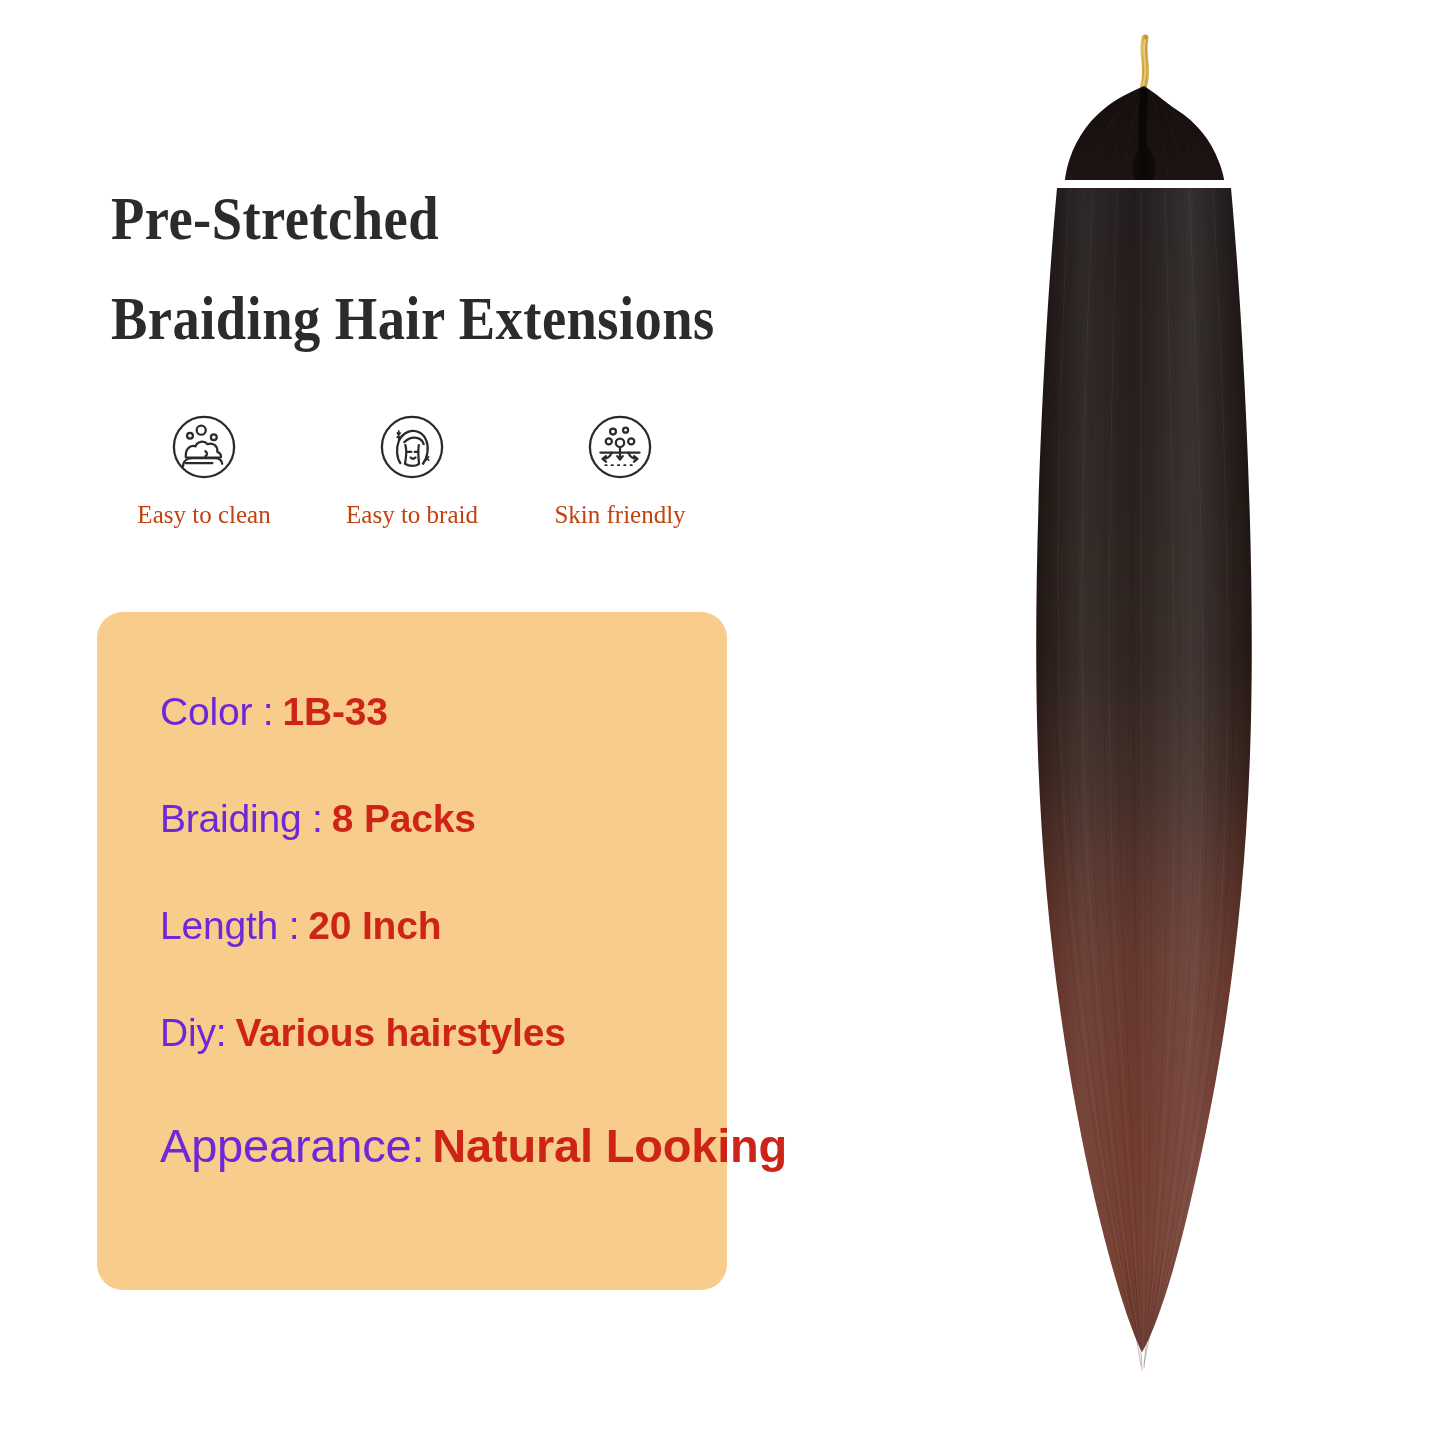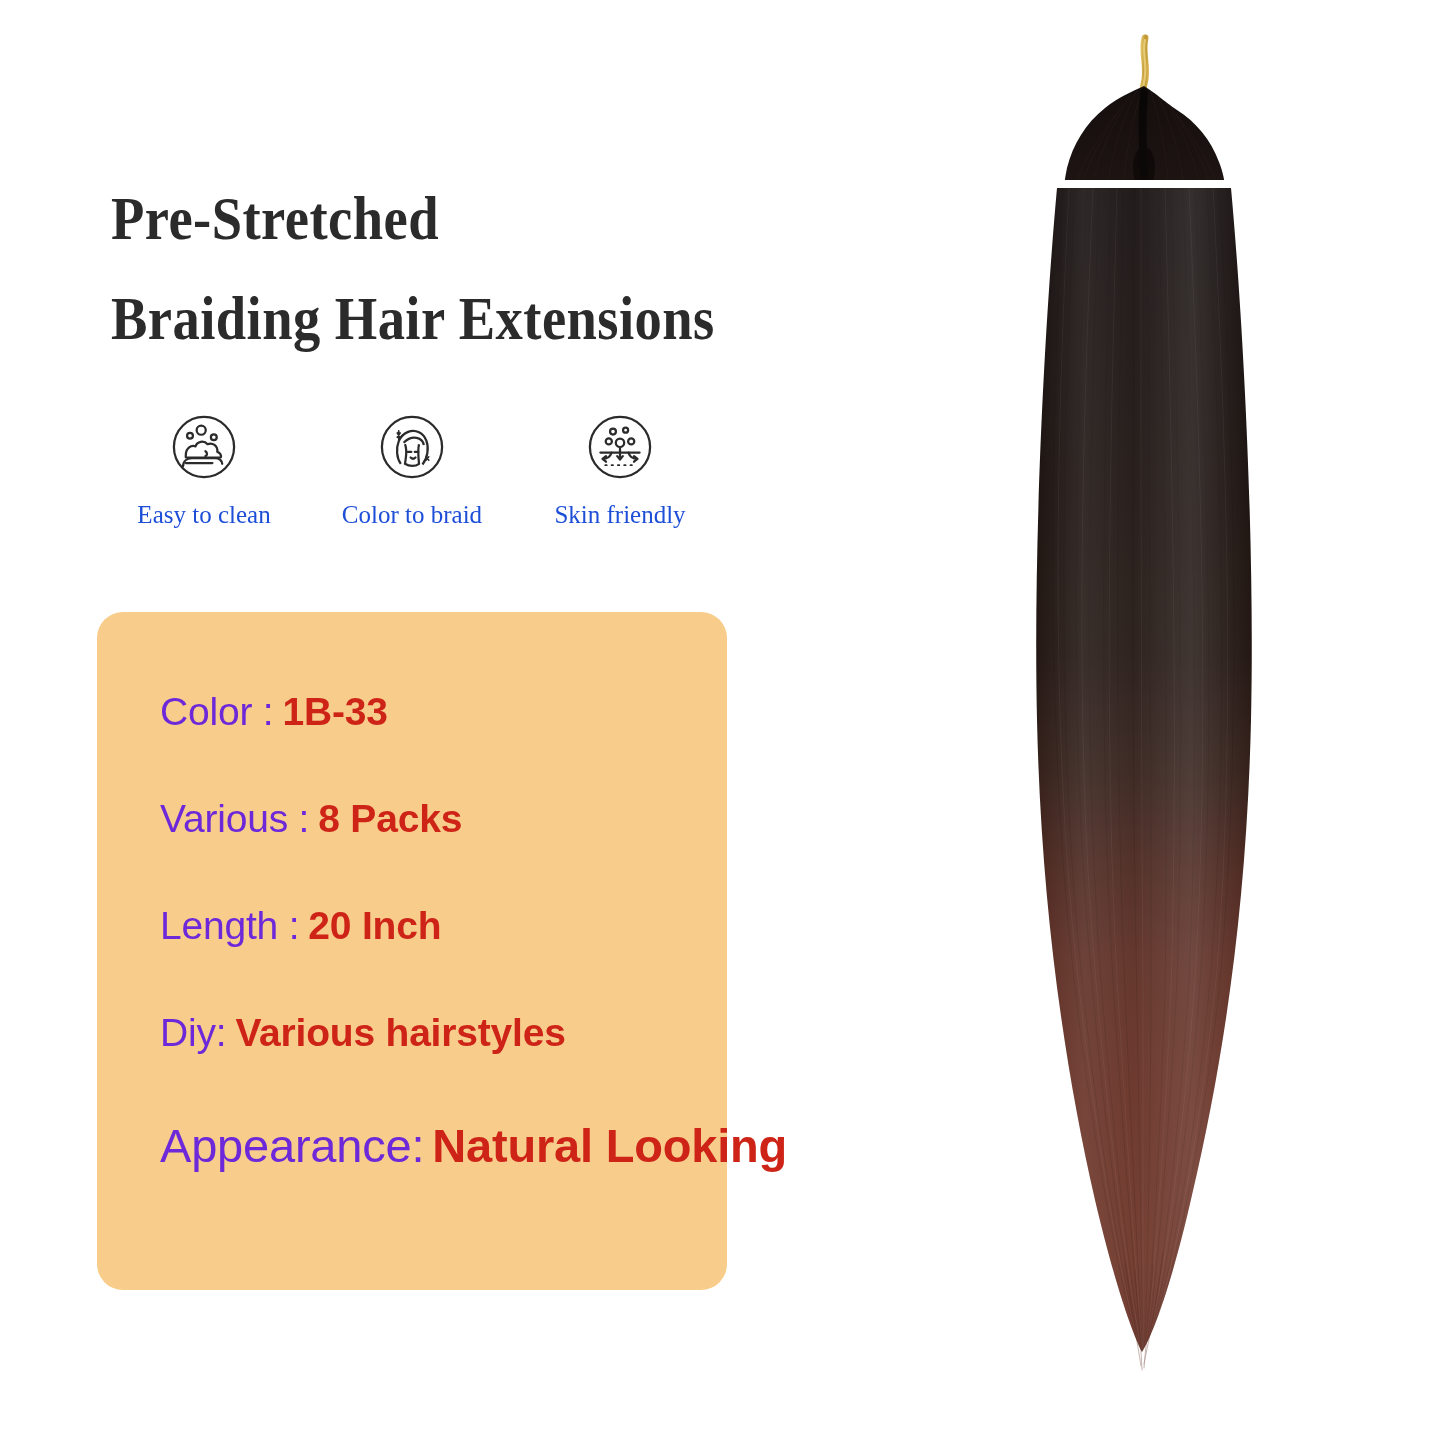--- a/index.html
+++ b/index.html
@@ -51,21 +51,21 @@
   }
   .feature-icon {
     width: 70px;
     height: 70px;
     display: block;
   }
   .feature-label {
     margin-top: 19px;
     font-family: "Liberation Serif", serif;
     font-size: 25px;
-    color: #1d4ed8;
+    color: #c2410c;
     white-space: nowrap;
   }
 
   
   .info-card {
     position: absolute;
     left: 97px;
     top: 612px;
     width: 630px;
     height: 678px;
@@ -141,21 +141,21 @@
         <circle cx="50" cy="50" r="43"></circle>
         <path d="M34 74 C28 66 27 52 31 42 C36 29 50 24 60 29 C70 34 74 46 72 58 C71 66 68 71 65 75"></path>
         <path d="M40 46 C44 56 41 66 40 74 C46 78 55 78 60 74 C59 64 58 54 60 46"></path>
         <path d="M38 44 C44 38 52 35 60 38 C64 40 66 43 67 47"></path>
         <path d="M44 57 L49 57 M54 57 L59 57" stroke-linecap="round"></path>
         <path d="M48 65 C50 67 53 67 55 65" stroke-linecap="round"></path>
         <path d="M29 30 L33 36 M33 30 L29 36 M31 27 L31 39" stroke-width="2.4" stroke-linecap="round"></path>
         <path d="M70 64 L74 69 M74 64 L70 69" stroke-width="2.2" stroke-linecap="round"></path>
       </svg>
     </span>
-    <span class="feature-label">Color to braid</span>
+    <span class="feature-label">Easy to braid</span>
   </div>
 
   <div class="feature">
     <span>
       <svg class="feature-icon" viewBox="0 0 100 100" fill="none" stroke="#2b2b2b" stroke-width="3.2">
         <circle cx="50" cy="50" r="43"></circle>
         <circle cx="50" cy="44" r="6"></circle>
         <circle cx="34" cy="42" r="4.4"></circle>
         <circle cx="66" cy="42" r="4.4"></circle>
         <circle cx="40" cy="28" r="4.2"></circle>
@@ -171,21 +171,21 @@
   </div>
 
 </div>
 
 <div class="info-card">
   <div class="info-row">
     <span class="info-label">Color :</span>
     <span class="info-value">1B-33</span>
   </div>
   <div class="info-row">
-    <span class="info-label">Various :</span>
+    <span class="info-label">Braiding :</span>
     <span class="info-value">8 Packs</span>
   </div>
   <div class="info-row">
     <span class="info-label">Length :</span>
     <span class="info-value">20 Inch</span>
   </div>
   <div class="info-row">
     <span class="info-label">Diy:</span>
     <span class="info-value">Various hairstyles</span>
   </div>

